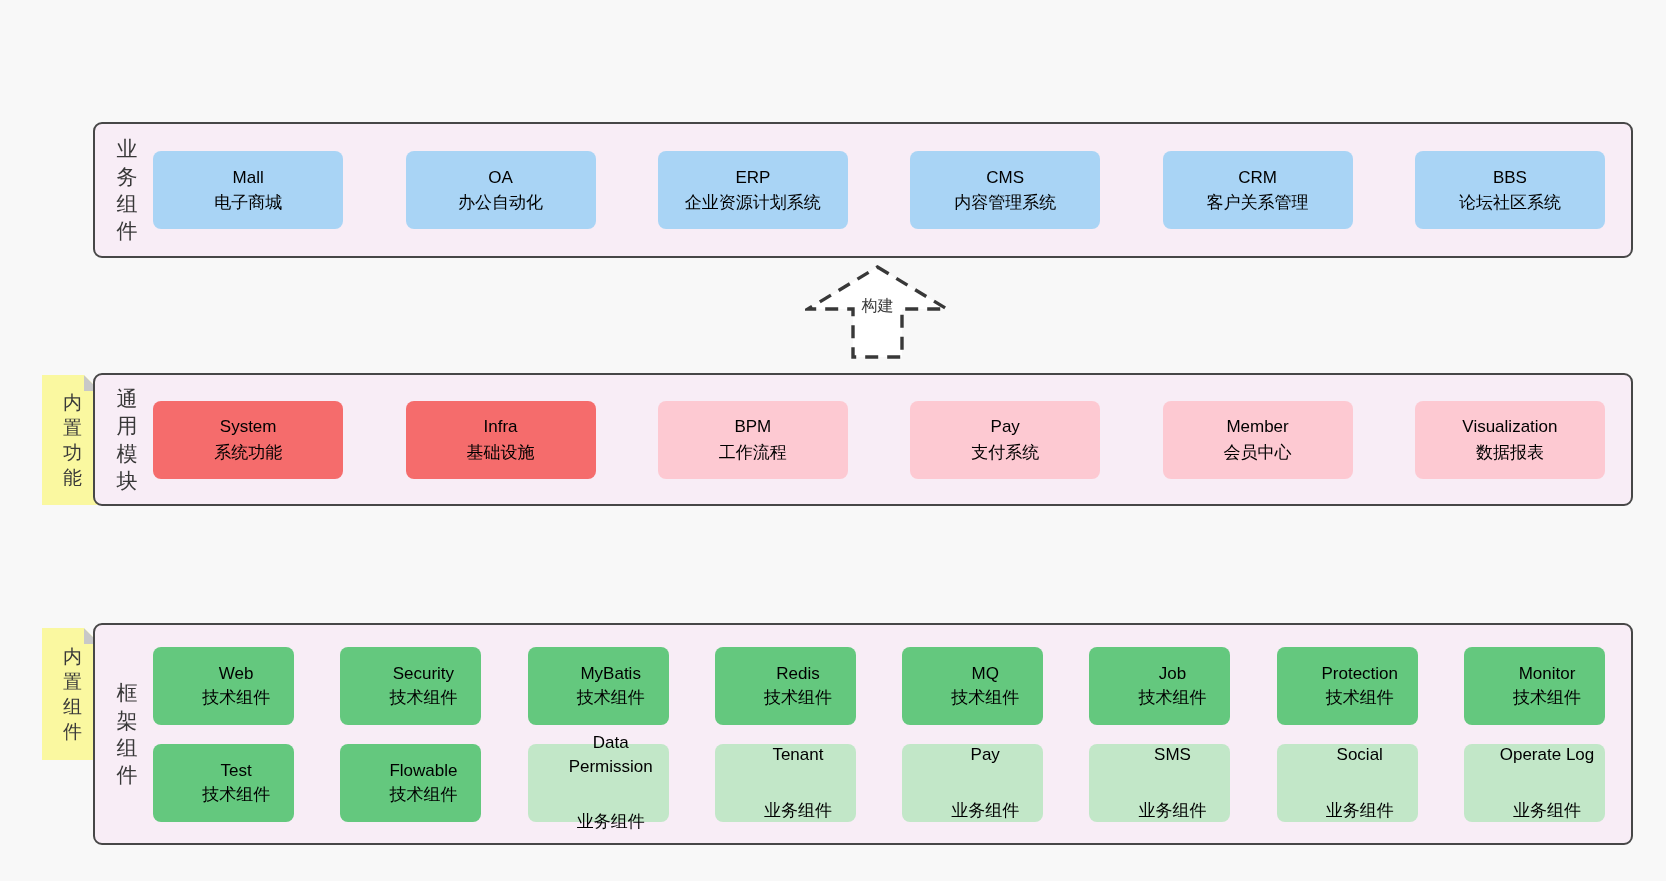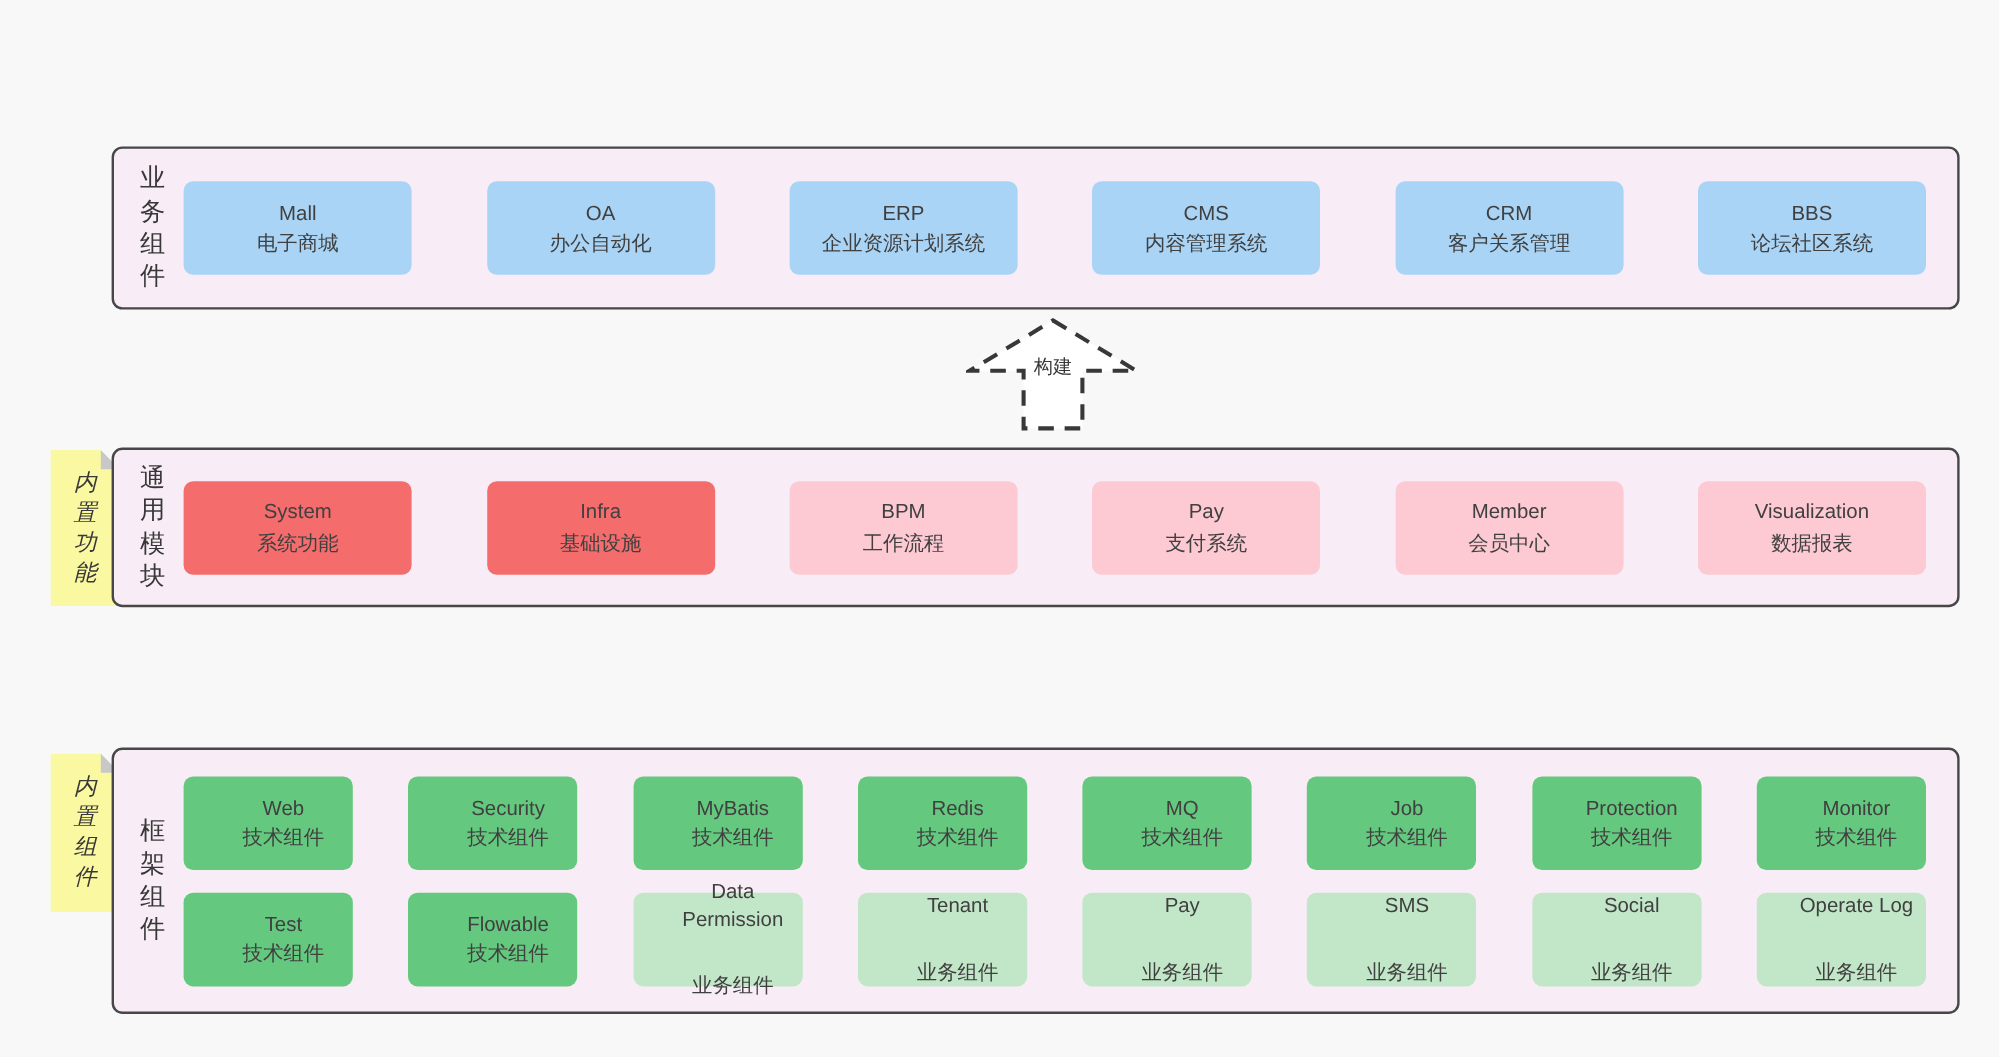--- a/index.html
+++ b/index.html
@@ -37,21 +37,21 @@
     text-align:center;word-break:break-all;color:var(--text);
   }
   .boxes{flex:1;display:flex;justify-content:space-between;align-items:center;}
   .boxes-grid{flex:1;display:flex;flex-direction:column;gap:19px;}
   .boxes-grid .boxes{width:100%;}
 
   
   .box{
     display:flex;flex-direction:column;align-items:center;justify-content:center;
     width:190px;height:78px;border-radius:8px;
-    font-size:17px;line-height:1.5;text-align:center;color:#404040;
+    font-size:17px;line-height:1.5;text-align:center;color:#000000;
     padding:2px 6px;
   }
   #layer-components .box{width:141px;line-height:1.38;padding-left:31px;}
   .blue{background:var(--blue);}
   .red{background:var(--red);}
   .pink{background:var(--pink);}
   .gdark{background:var(--green_dark);}
   .glight{background:var(--green_light);gap:32px;}
 
   
@@ -62,22 +62,22 @@
     display:flex;align-items:center;justify-content:center;
   }
   #note-features{top:375px;height:130px;}
   #note-components{top:628px;height:132px;}
   .note .fold{
     position:absolute;top:0;right:0;width:0;height:0;
     border-bottom:16px solid var(--note_fold);
     border-right:16px solid transparent;
   }
   .note-text{
-    width:1.15em;font-size:19px;line-height:1.32;text-align:center;
-    word-break:break-all;color:var(--text);font-style:italic;
+    width:1.15em;font-size:19px;line-height:1.32;text-align:right;
+    word-break:break-all;color:var(--text);
   }
 
   
   .arrow{position:absolute;width:145px;height:97px;z-index:1;}
   #arrow-build{left:805px;top:264px;}
   #arrow-implement{left:821px;top:512px;}
   .arrow svg{display:block;width:100%;height:100%;}
   .arrow-label{
     position:absolute;left:50%;top:32px;transform:translateX(-50%);
     background:#ffffff;padding:0 3px;font-size:16px;color:var(--text);

